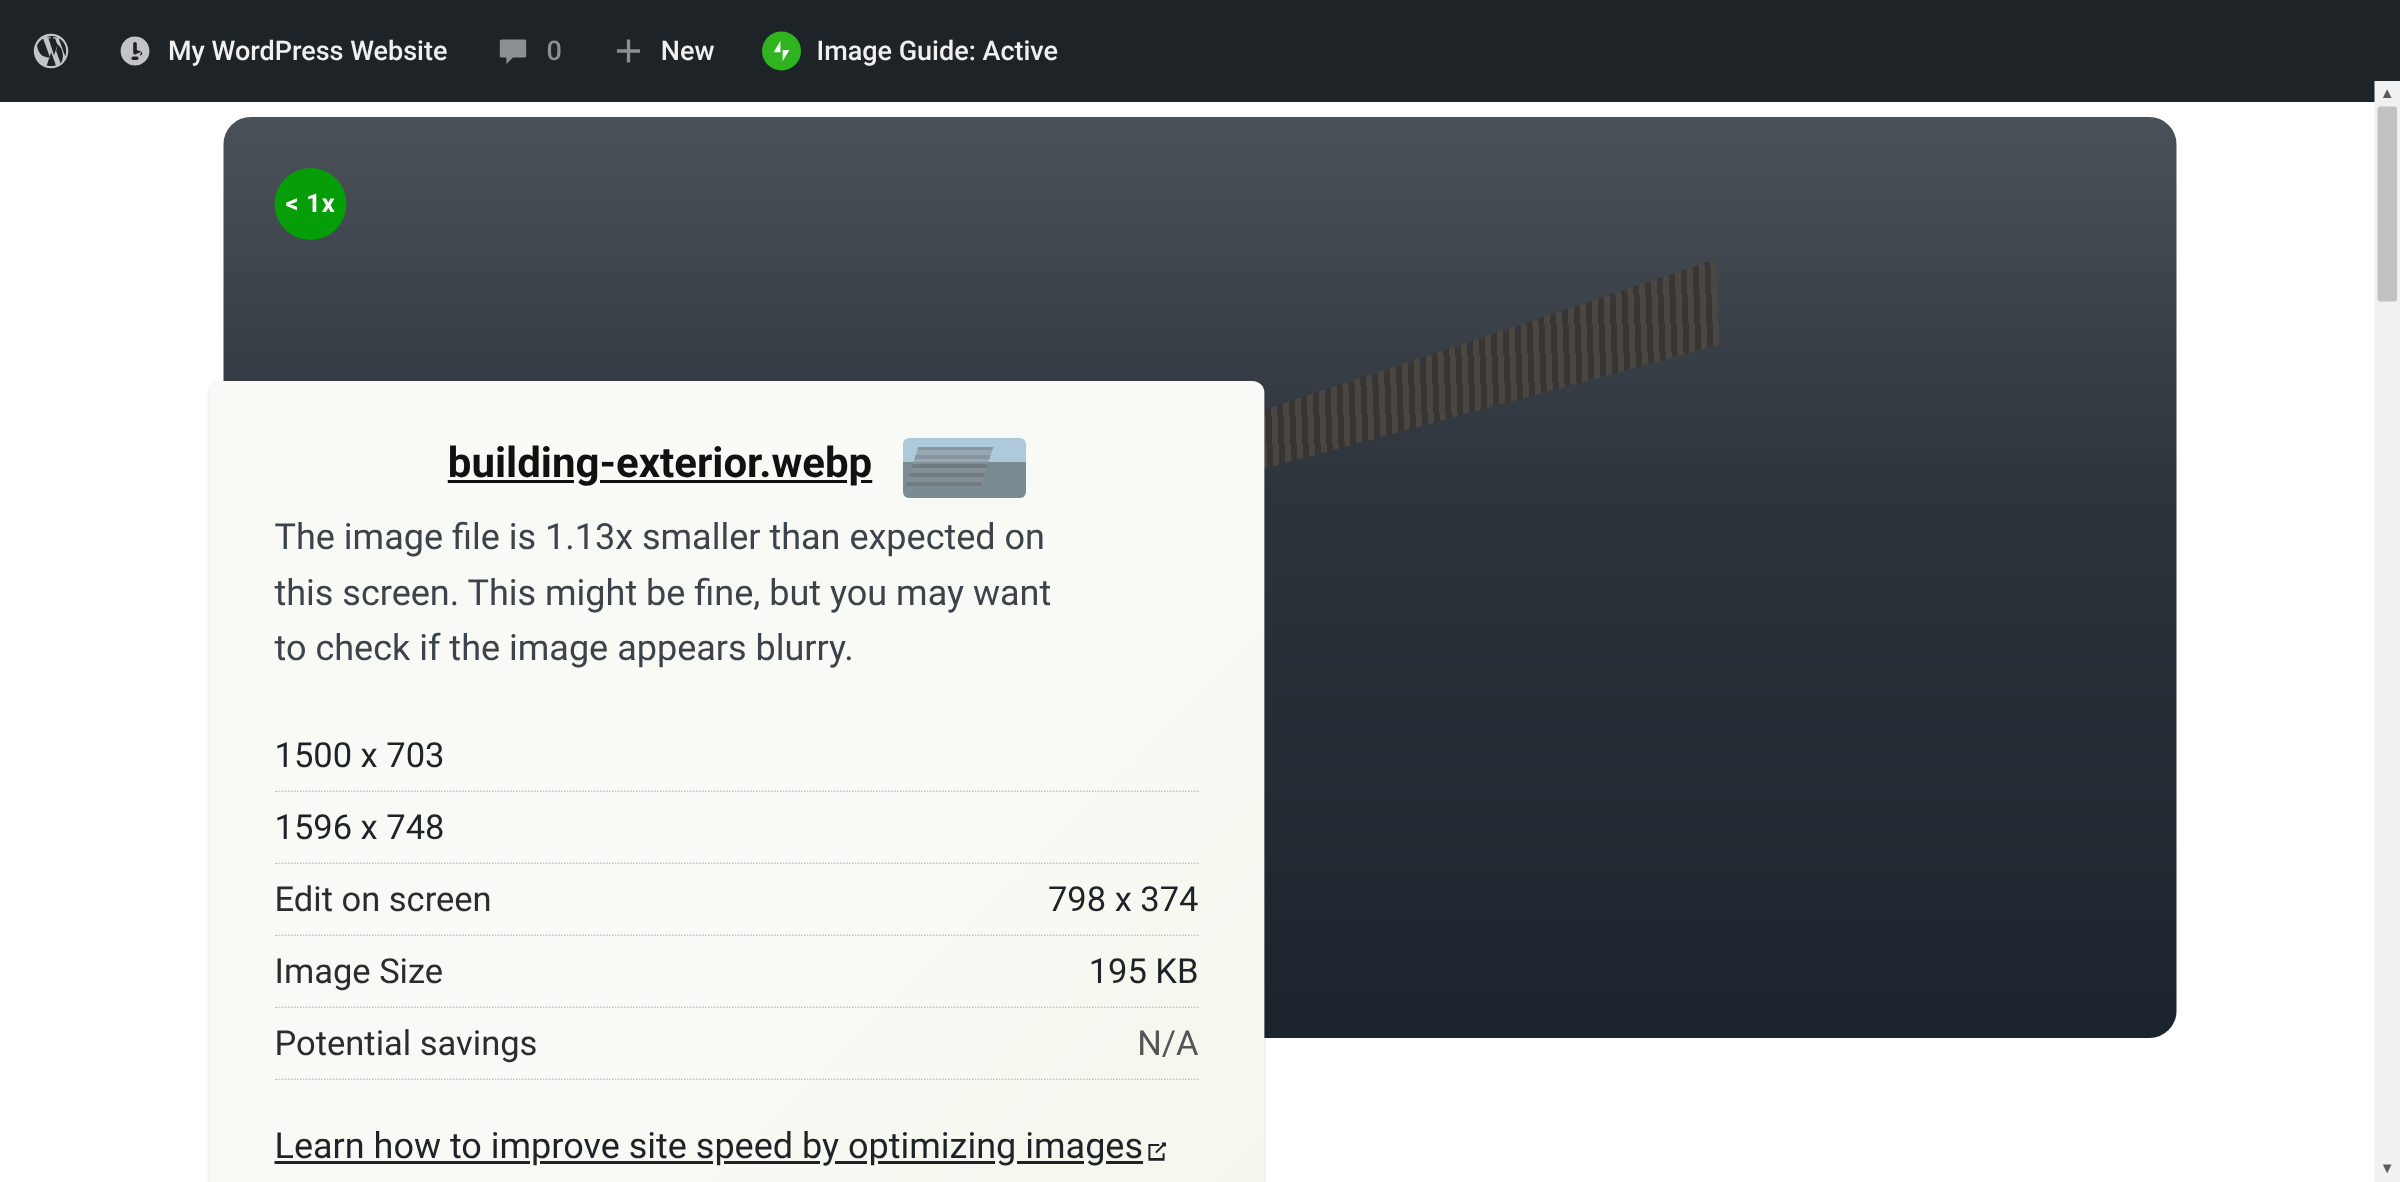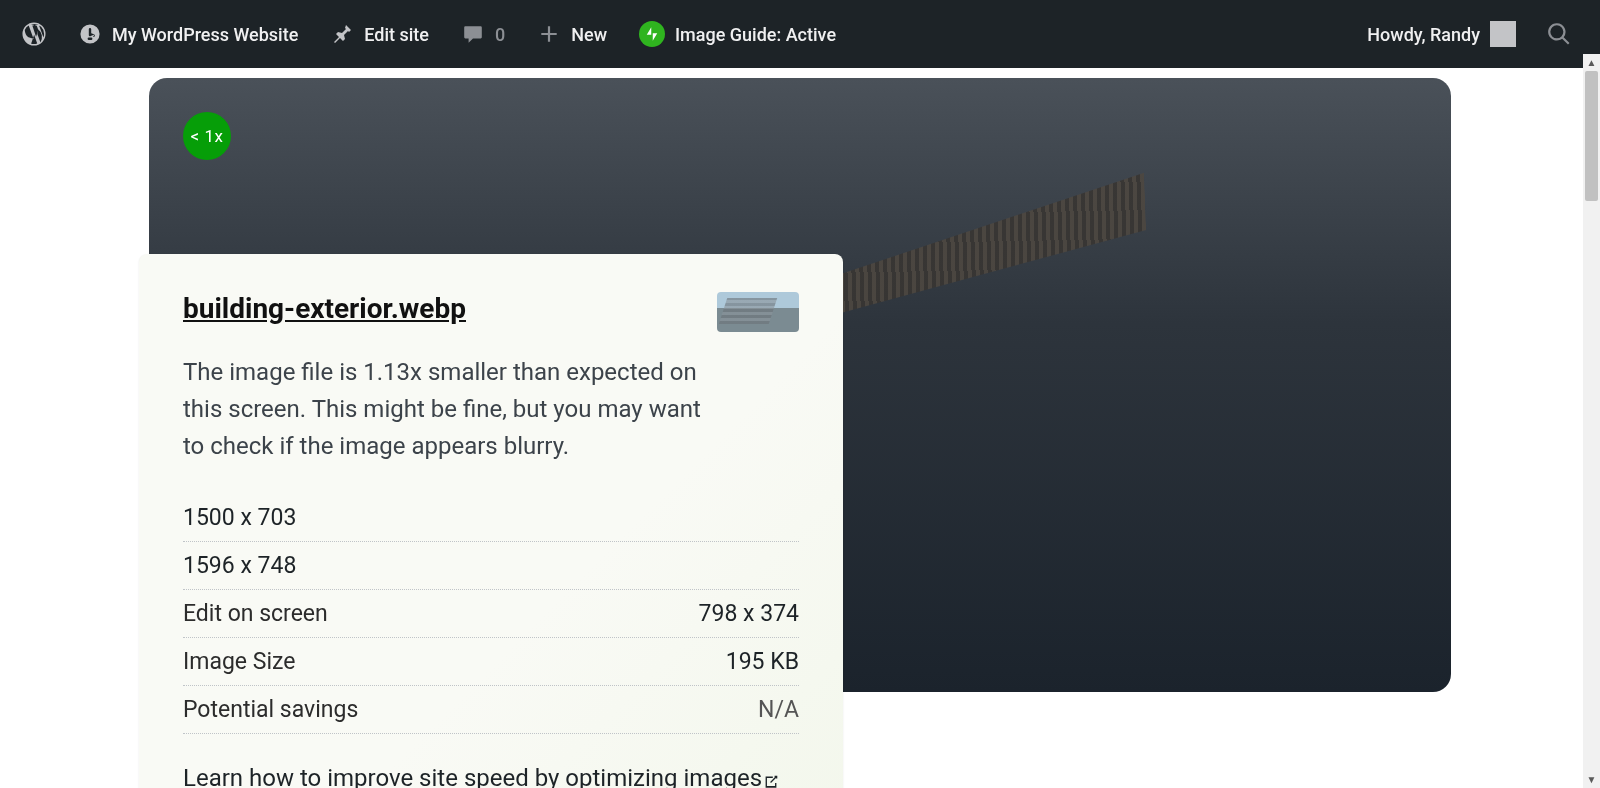--- a/index.html
+++ b/index.html
@@ -75,52 +75,52 @@
       content: "";
       position: absolute; left: 50%; top: 50%;
       width: 110px; height: 190px;
       transform: translate(-50%,-50%);
       clip-path: polygon(50% 0, 100% 55%, 60% 55%, 60% 100%, 0 45%, 40% 45%);
       background: rgba(4,121,1,0.12);
     }
     .badge {
       position: absolute; top: 34px; left: 34px;
       width: 48px; height: 48px; border-radius: 50%;
-      background: #069e08; color: #fff; font-weight: 400;
+      background: #069e08; color: #fff; font-weight: 700;
       display: flex; align-items: center; justify-content: center;
       font-size: 17px; letter-spacing: .5px;
     }
     .card {
       position: absolute;
       top: 186px; left: 139px;
       width: 704px;
       border-radius: 8px;
       background: #f9faf5;
       padding: 38px 44px 28px;
       color: #222;
       box-shadow: 0 1px 2px rgba(0,0,0,.1);
       background-image: linear-gradient(135deg, #f9faf5 60%, #f3f7ec 100%);
     }
-    .card-head { display: flex; justify-content: space-between; align-items: flex-start; gap: 20px; }
+    .card-head { display: flex; justify-content: center; align-items: flex-start; gap: 20px; }
     .card-title {
       font-size: 28px; font-weight: 700; text-decoration: underline; color: #111;
     }
     .thumb {
       width: 82px; height: 40px; border-radius: 4px;
       background: linear-gradient(180deg,#aec9da 0 40%, #7b8b92 40% 100%);
       position: relative; flex-shrink: 0;
     }
     .thumb::after {
       content:""; position:absolute; left:6px; top:6px; width:50px; height:26px;
       background: repeating-linear-gradient(0deg,#6b7278 0 3px,#8a939a 3px 6px);
       transform: skewX(-18deg);
       opacity:.6;
     }
     .card-desc {
-      font-size: 24px; line-height: 1.55; color: #3c434a; margin-top: 22px;
+      font-size: 24px; line-height: 1.55; color: #3c434a; margin-top: 8px;
       max-width: 520px;
     }
     .metrics { margin-top: 28px; font-size: 23px; color: #2c2c2c; }
     .metric-row {
       display: flex; justify-content: space-between; padding: 10px 0;
       border-bottom: 1px dotted #c0c4c8;
     }
     .metric-row:last-of-type { border-bottom: 1px dotted #c0c4c8; }
     .metric-val { color: #1d2327; }
     .metric-val.na { color: #555; }
@@ -159,28 +159,20 @@
   <a class="admin-bar-item">
     <span class="ic">
       <svg viewBox="0 0 20 20" width="24" height="24" fill="#c3c4c7">
           <path d="M10 2a8 8 0 1 0 8 8 8 8 0 0 0-8-8Zm1 13H9a1 1 0 0 1 0-2h2a1 1 0 0 1 0 2Zm2.6-4.6-2.9 1.2A1 1 0 0 1 9 10.7V6a1 1 0 0 1 2 0v3.4l2.3.9a1 1 0 0 1-.7 2.1Z"></path>
         </svg>
     </span>
     <span class="label">My WordPress Website</span>
   </a>
   <a class="admin-bar-item">
     <span class="ic">
-      <svg viewBox="0 0 24 24" width="24" height="24" fill="#c3c4c7">
-          <path d="M16 3 21 8l-2 2-1-1-4 4 1 4-2 2-3-3-5 5-1-1 5-5-3-3 2-2 4 1 4-4-1-1Z"></path>
-        </svg>
-    </span>
-    <span class="label">Edit site</span>
-  </a>
-  <a class="admin-bar-item">
-    <span class="ic">
       <svg viewBox="0 0 20 20" width="22" height="22" fill="#8c8f94">
           <path d="M3 3h14a1 1 0 0 1 1 1v9a1 1 0 0 1-1 1h-7l-4 4v-4H3a1 1 0 0 1-1-1V4a1 1 0 0 1 1-1Z"></path>
         </svg>
     </span>
     <span class="label" style="color:#8c8f94">0</span>
   </a>
   <a class="admin-bar-item">
     <span class="ic">
       <svg viewBox="0 0 20 20" width="22" height="22" fill="#8c8f94">
           <path d="M9 3h2v6h6v2h-6v6H9v-6H3V9h6Z"></path>
@@ -189,31 +181,20 @@
     <span class="label">New</span>
   </a>
   <a class="admin-bar-item">
     <span class="jp-circle">
       <svg viewBox="0 0 24 24" width="18" height="18" fill="#fff">
           <path d="M11 3v10H5Zm2 18V11h6Z"></path>
         </svg>
     </span>
     <span class="label">Image Guide: Active</span>
   </a>
-  <div class="admin-bar-right">
-    <a class="admin-bar-item" style="padding:0 10px">
-      <span class="label">Howdy, Randy</span>
-      <span class="avatar"></span>
-    </a>
-    <a class="admin-bar-item search-ic" style="padding:0 10px">
-      <svg viewBox="0 0 24 24" width="26" height="26">
-          <path d="M10 2a8 8 0 1 0 4.9 14.3l5.4 5.4 1.4-1.4-5.4-5.4A8 8 0 0 0 10 2Zm0 2a6 6 0 1 1-6 6 6 6 0 0 1 6-6Z"></path>
-        </svg>
-    </a>
-  </div>
 </div>
 
 <div class="content">
   <div class="hero">
     <div class="roof"></div>
     <div class="watermark"></div>
     <div class="badge">
       <span>&lt; 1x</span>
     </div>
   </div>

